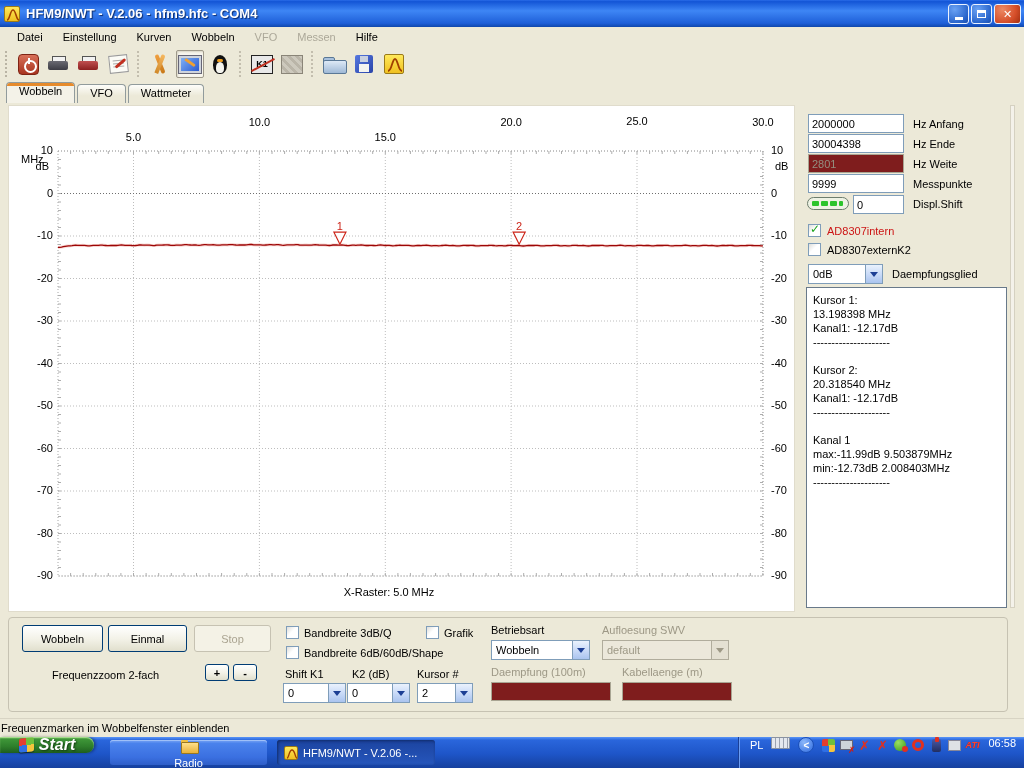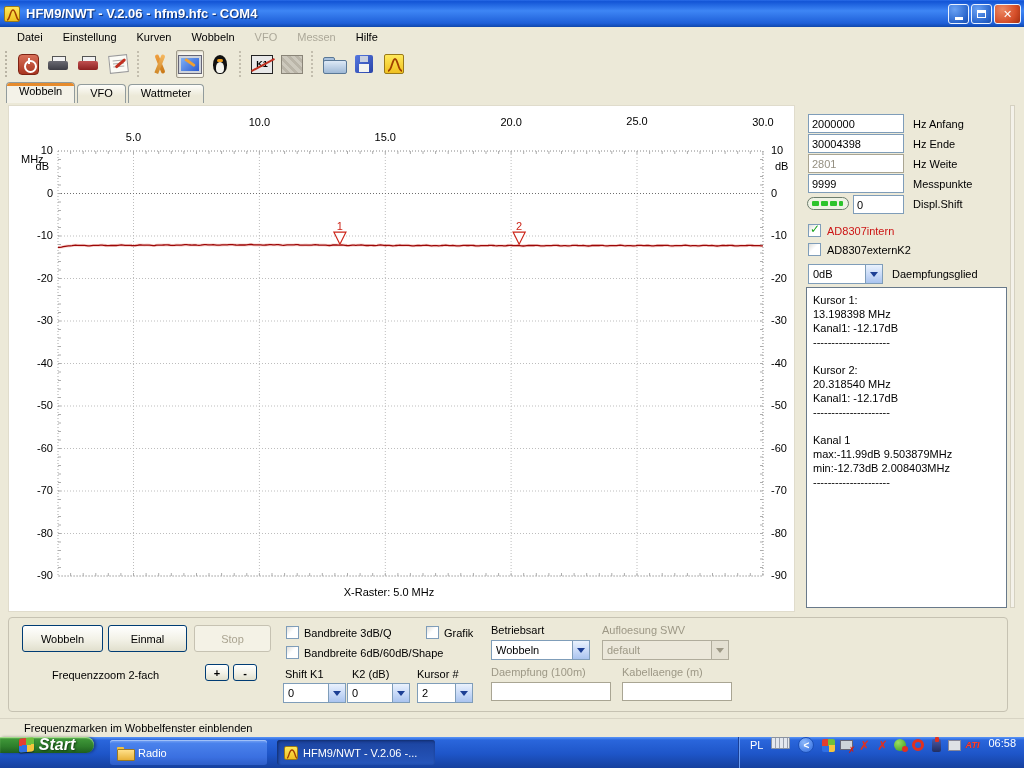--- a/index.html
+++ b/index.html
@@ -97,21 +97,21 @@
   .cursor-num { fill:#cc2418; font-size:11px; text-anchor:middle; font-family:"Liberation Sans",sans-serif; }
   .xlab,.ylab-l,.ylab-r,.unit-lab { position:absolute; font-size:11px; color:#000; }
   .xlab { width:40px; text-align:center; }
   .ylab-l { width:40px; text-align:right; left:4px; }
   .ylab-r { left:762px; }
   .corner-lab { position:absolute; left:12px; top:9px; font-size:11px;margin-top:38px; }
   .xraster { position:absolute; left:280px; top:480px; width:200px; text-align:center; font-size:11px; }
 
   
   .xp-input { position:absolute; height:19px; border:1px solid #7f9db9; background:#fff; font-family:inherit; font-size:11px; padding:0 3px; }
-  .xp-input:disabled,.xp-input.disabled { background:#ffffff; color:#948f80; border-color:#a9a593; }
+  .xp-input:disabled,.xp-input.disabled { background:#7f1d1d; color:#948f80; border-color:#a9a593; }
   .flabel { position:absolute; white-space:nowrap; }
   .flabel.gray { color:#9d9886; }
   .flabel.red { color:#cc1414; }
 
   .led { position:absolute; left:807px; top:197px; width:42px; height:13px; border:1px solid #6d7d6d; border-radius:7px;
     background:#eef2e4; display:flex; align-items:center; padding-left:4px; gap:2px; }
   .led b { width:7px; height:5px; background:#2cc42c; border-radius:1px; }
   .led b:last-child { width:4px; }
 
   .xp-check { position:absolute; width:13px; height:13px; border:1px solid #7f9db9; background:linear-gradient(135deg,#dededa,#ffffff 45%); }
@@ -132,21 +132,21 @@
   
   .groupbox { position:absolute; left:8px; top:617px; width:1000px; height:95px; border:1px solid #c6c2b2; border-radius:4px; }
   .xp-btn { position:absolute; height:27px; border:1px solid #003c74; border-radius:3px;
     background:linear-gradient(180deg,#ffffff,#f2f1e6 55%,#e1dfcd); font-family:inherit; font-size:11px;
     display:flex; align-items:center; justify-content:center; }
   .xp-btn.disabled { border-color:#c6c2b2; color:#aaa491; background:#f4f2e6; }
   .xp-btn.small { height:17px; font-weight:bold; }
 
   
   .statusbar { position:absolute; left:0; top:718px; width:1024px; height:19px; background:#ece9d8;
-    border-top:1px solid #d8d4c4; display:flex; align-items:center; padding-left:24px; }
+    border-top:1px solid #d8d4c4; display:flex; align-items:center; padding-left:1px; }
 
   
   .taskbar { position:absolute; left:0; top:737px; width:1024px; height:31px;
     background:linear-gradient(180deg,#5a96f8 0%,#2a66dc 10%,#1e55c8 55%,#16409e 100%); }
   .startbtn { position:absolute; left:0; top:0; width:94px; height:16px; border-radius:0 14px 14px 0;
     background:linear-gradient(180deg,#70b860 0%,#3e9638 14%,#2e7e2b 60%,#1e5e1f 100%);
     box-shadow:inset 0 1px 1px #a8e090, 2px 0 3px rgba(0,0,0,.35);
     display:flex; align-items:center; justify-content:center; gap:5px; }
   .startbtn span { color:#fff; font-style:italic; font-weight:bold; font-size:16px; text-shadow:1px 1px 2px #143c12; }
   .flag { width:15px; height:14px; transform:skewY(-6deg);
@@ -639,21 +639,21 @@
 
   <div class="statusbar">
     <span>Frequenzmarken im Wobbelfenster einblenden</span>
   </div>
 
   <div class="taskbar">
     <div class="startbtn">
       <div class="flag"></div>
       <span>Start</span>
     </div>
-    <div class="taskbtn" style="left:110px;width:157px;">
+    <div class="taskbtn" style="left:110px;width:157px;flex-direction:column;">
       <div class="folder-y"></div>
       <span>Radio</span>
     </div>
     <div class="taskbtn pressed" style="left:277px;width:158px;">
       <div class="appicon" style="width:14px;height:14px;">
         <svg width="14" height="14">
             <path d="M2,11 C4,11 4,3 7,3 C10,3 10,11 12,11" fill="none" stroke="#a04000" stroke-width="1.4"></path>
           </svg>
       </div>
       <span>HFM9/NWT - V.2.06 -...</span>

